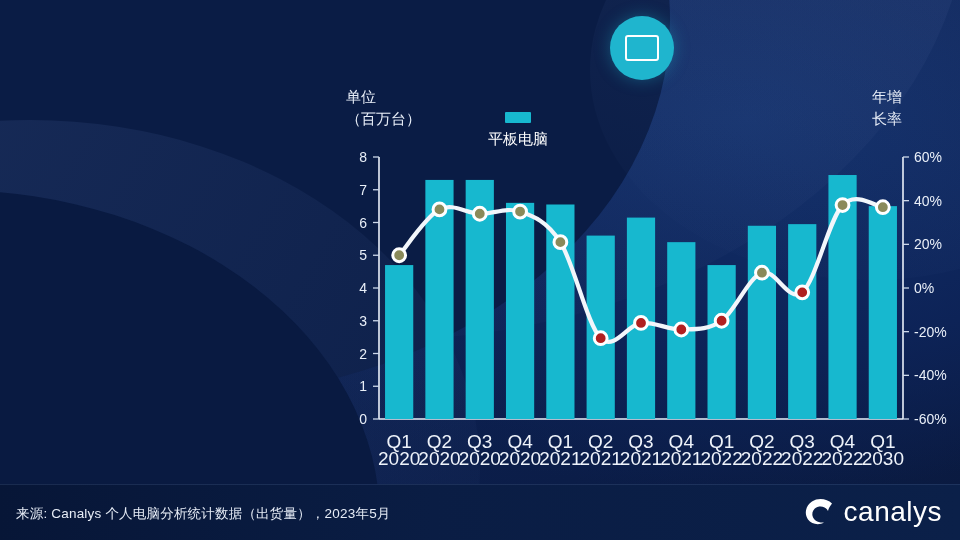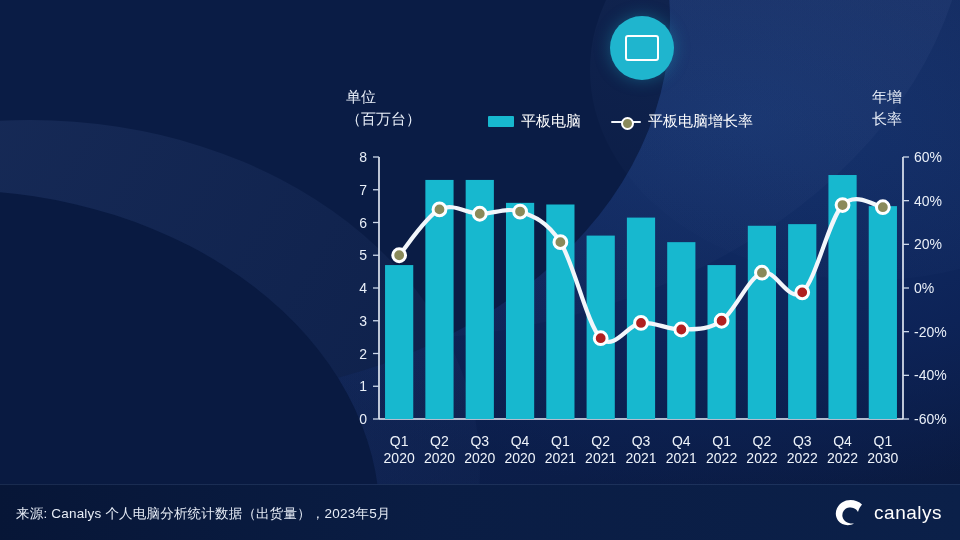--- a/index.html
+++ b/index.html
@@ -98,21 +98,21 @@
     font-size: 15px; line-height: 22px; color: #e8eef8;
     text-align: left; width: 60px;
   }
 
   
   #legend {
     position: absolute; left: 488px; top: 112px;
     display: flex; align-items: center; gap: 30px;
     font-size: 15px; color: #ffffff;
   }
-  .legend-item { display: flex; align-items: center; gap: 7px; }
+  .legend-item { display: flex; align-items: center; gap: 7px; flex-direction: column; }
   .swatch-bar { width: 26px; height: 11px; background: #17b8cf; border-radius: 1px; }
   .swatch-line { position: relative; width: 30px; height: 12px; }
   .swatch-line::before {
     content: ""; position: absolute; left: 0; top: 5px; width: 30px; height: 2.6px;
     background: #f2f6fb; border-radius: 2px;
   }
   .swatch-line::after {
     content: ""; position: absolute; left: 10px; top: 1px;
     width: 9px; height: 9px; border-radius: 50%;
     background: #8a8a5a; border: 2.2px solid #ffffff;
@@ -124,35 +124,35 @@
 
   .ytick-l, .ytick-r {
     position: absolute; font-size: 14px; color: #e9eff8;
     transform: translateY(-50%);
   }
   .ytick-l { text-align: right; width: 22px; }
   .ytick-r { text-align: left; width: 54px; }
 
   .xtick {
     position: absolute; text-align: center; width: 44px;
-    font-size: 14px; color: #eef3fa; line-height: 17px;
+    font-size: 19px; color: #eef3fa; line-height: 17px;
     transform: translateX(-50%);
   }
 
   
   #source {
     position: absolute; left: 16px; bottom: 17px;
     font-size: 13.5px; color: #e6ecf6; letter-spacing: 0.2px;
   }
   #logo {
     position: absolute; right: 18px; bottom: 12px;
     display: flex; align-items: center; gap: 8px;
   }
   #logo .wordmark {
-    font-size: 19px; color: #ffffff; letter-spacing: 0.5px; font-weight: 400;
+    font-size: 28px; color: #ffffff; letter-spacing: 0.5px; font-weight: 400;
   }
 </style>
 </head>
 <body>
 
 <div id="stage">
 
   <div class="swoosh sw1"></div>
   <div class="swoosh sw2"></div>
   <div class="swoosh sw3"></div>
@@ -170,24 +170,20 @@
   </div>
   <div id="unit-label">
     <div>单位</div>
     <div>（百万台）</div>
   </div>
 
   <div id="legend">
     <div class="legend-item">
       <span class="swatch-bar"></span>
       <span>平板电脑</span>
-    </div>
-    <div class="legend-item">
-      <span class="swatch-line"></span>
-      <span>平板电脑增长率</span>
     </div>
   </div>
 
   <div id="plot-wrap">
     <svg id="chart-svg" width="960" height="540">
         <line x1="379" y1="157" x2="379" y2="419" stroke="#eaf0f9" stroke-width="1.6"></line>
         <line x1="903" y1="157" x2="903" y2="419" stroke="#eaf0f9" stroke-width="1.6"></line>
         <line x1="379" y1="419" x2="903" y2="419" stroke="#eaf0f9" stroke-width="1.6"></line>
         <line x1="373" y1="419" x2="379" y2="419" stroke="#cdd8ea" stroke-width="1.3"></line>
         <line x1="373" y1="386.25" x2="379" y2="386.25" stroke="#cdd8ea" stroke-width="1.3"></line>

